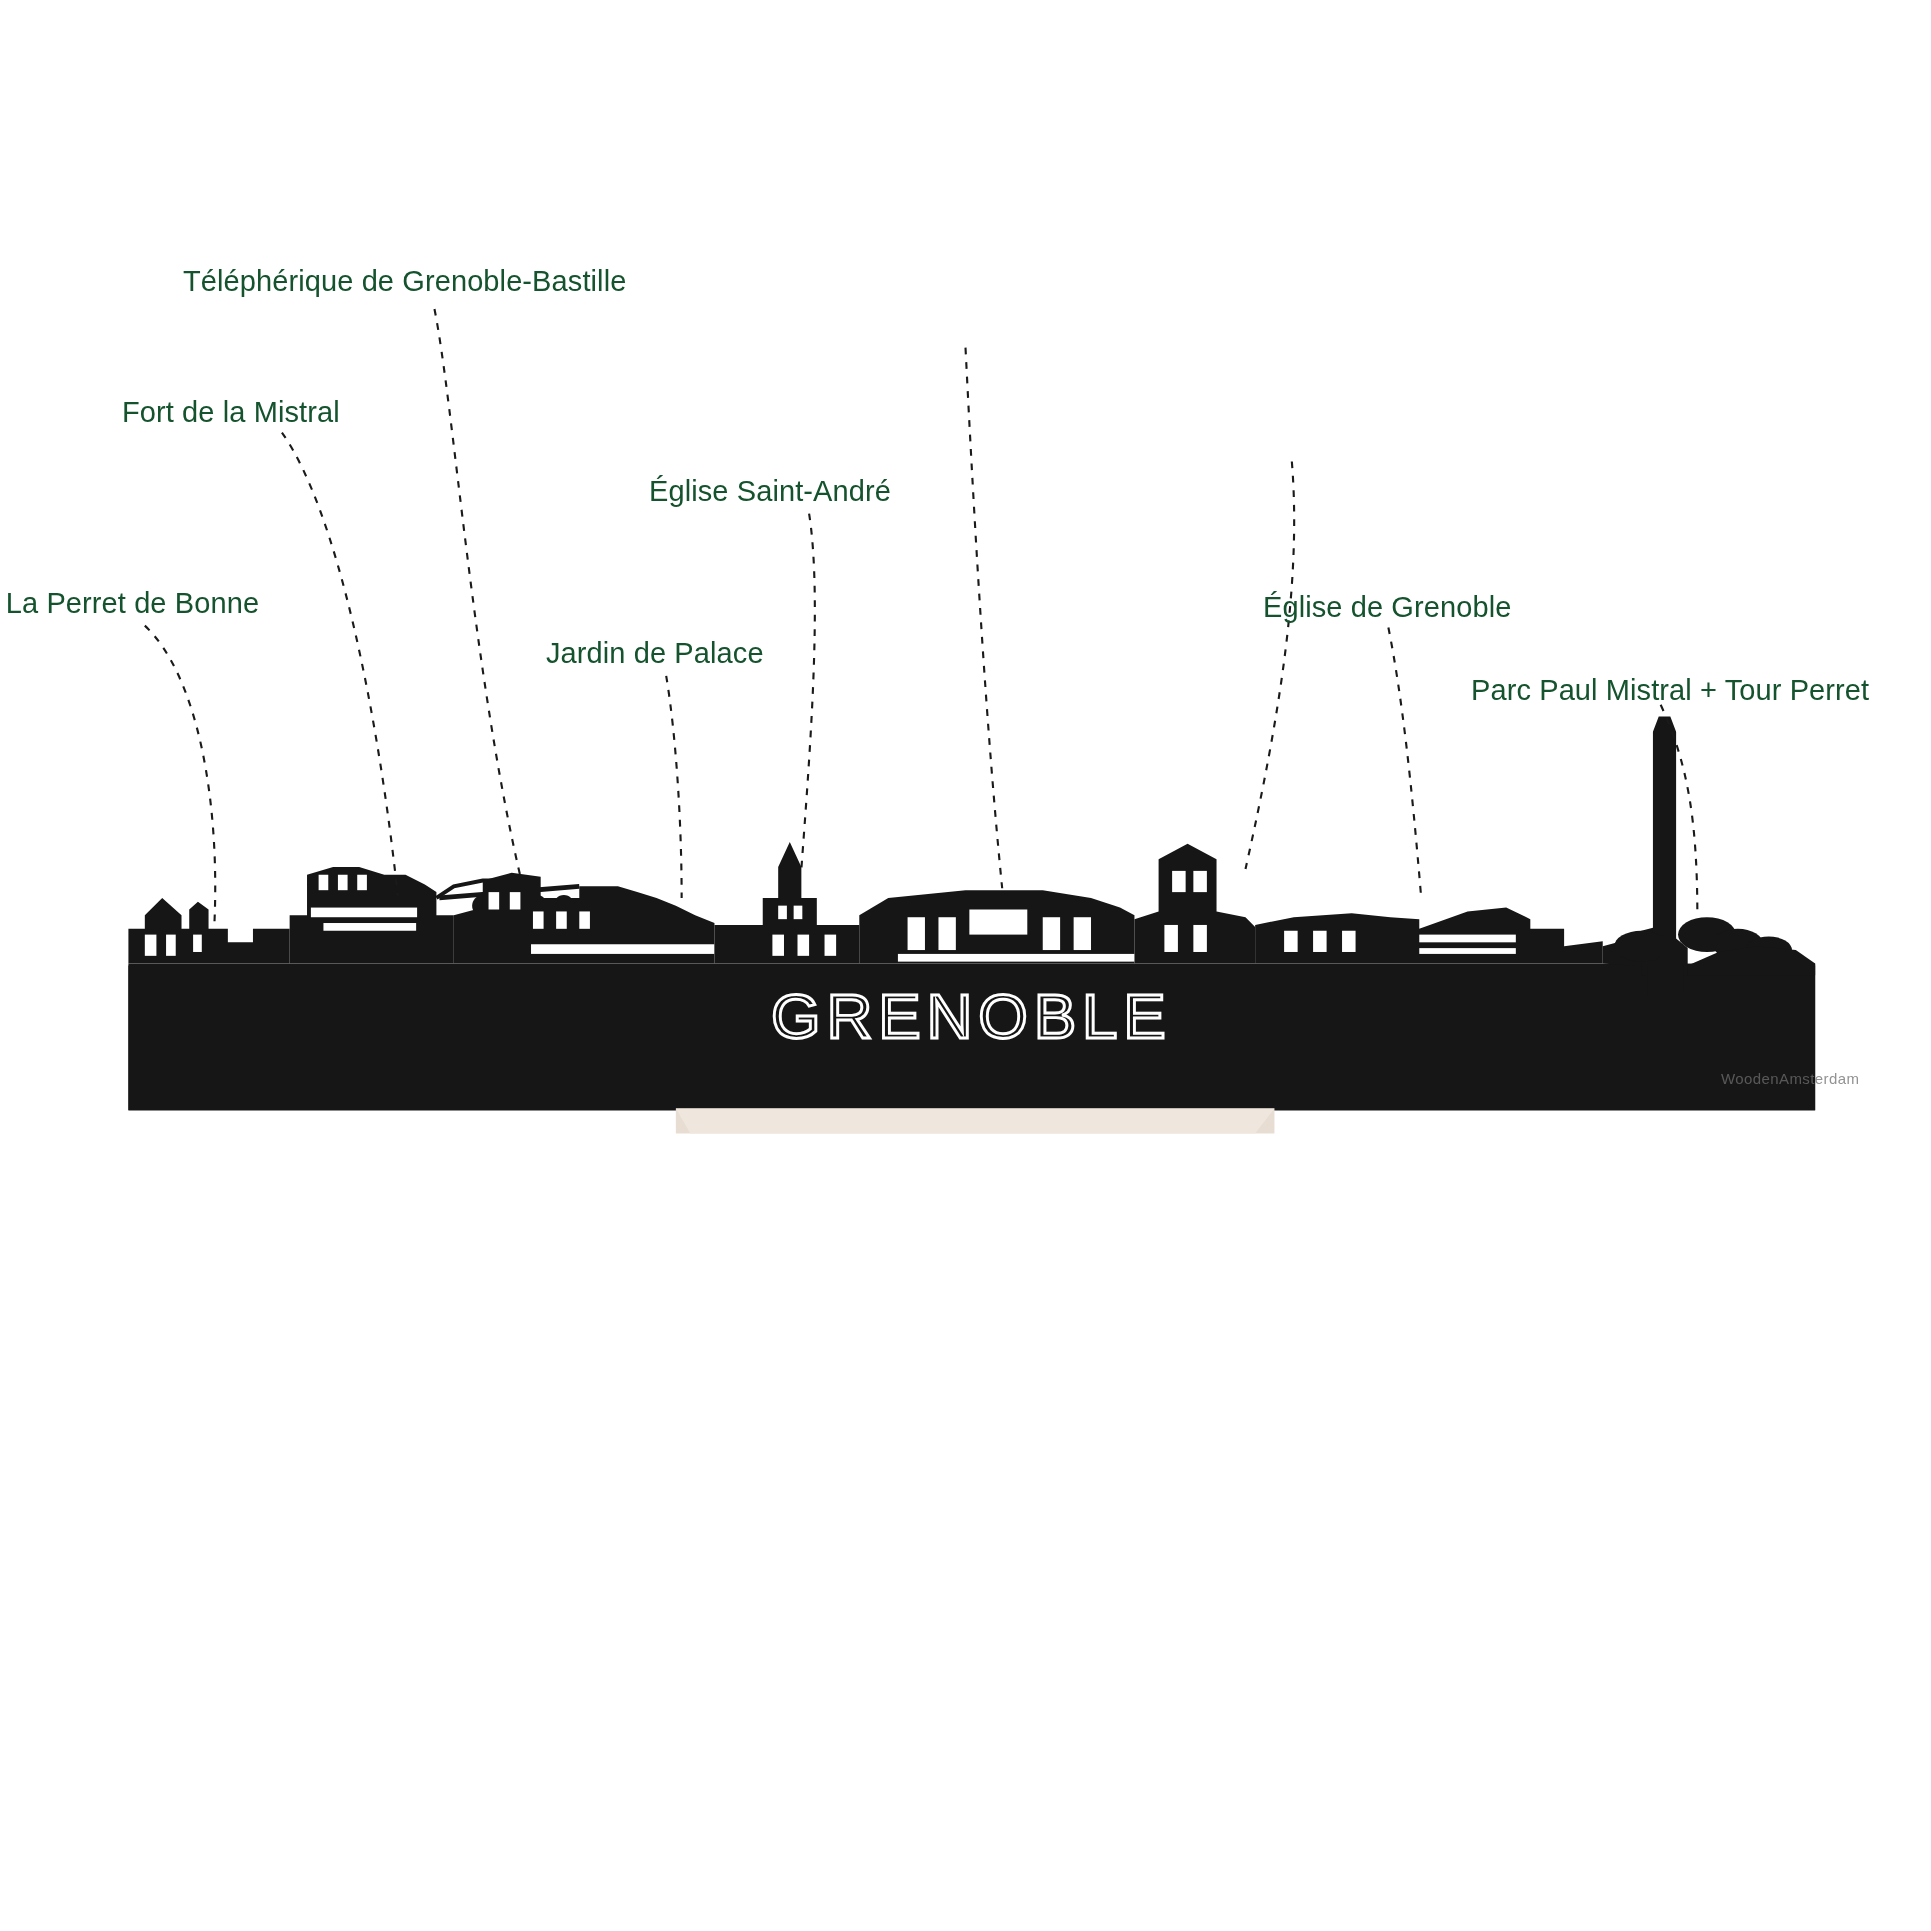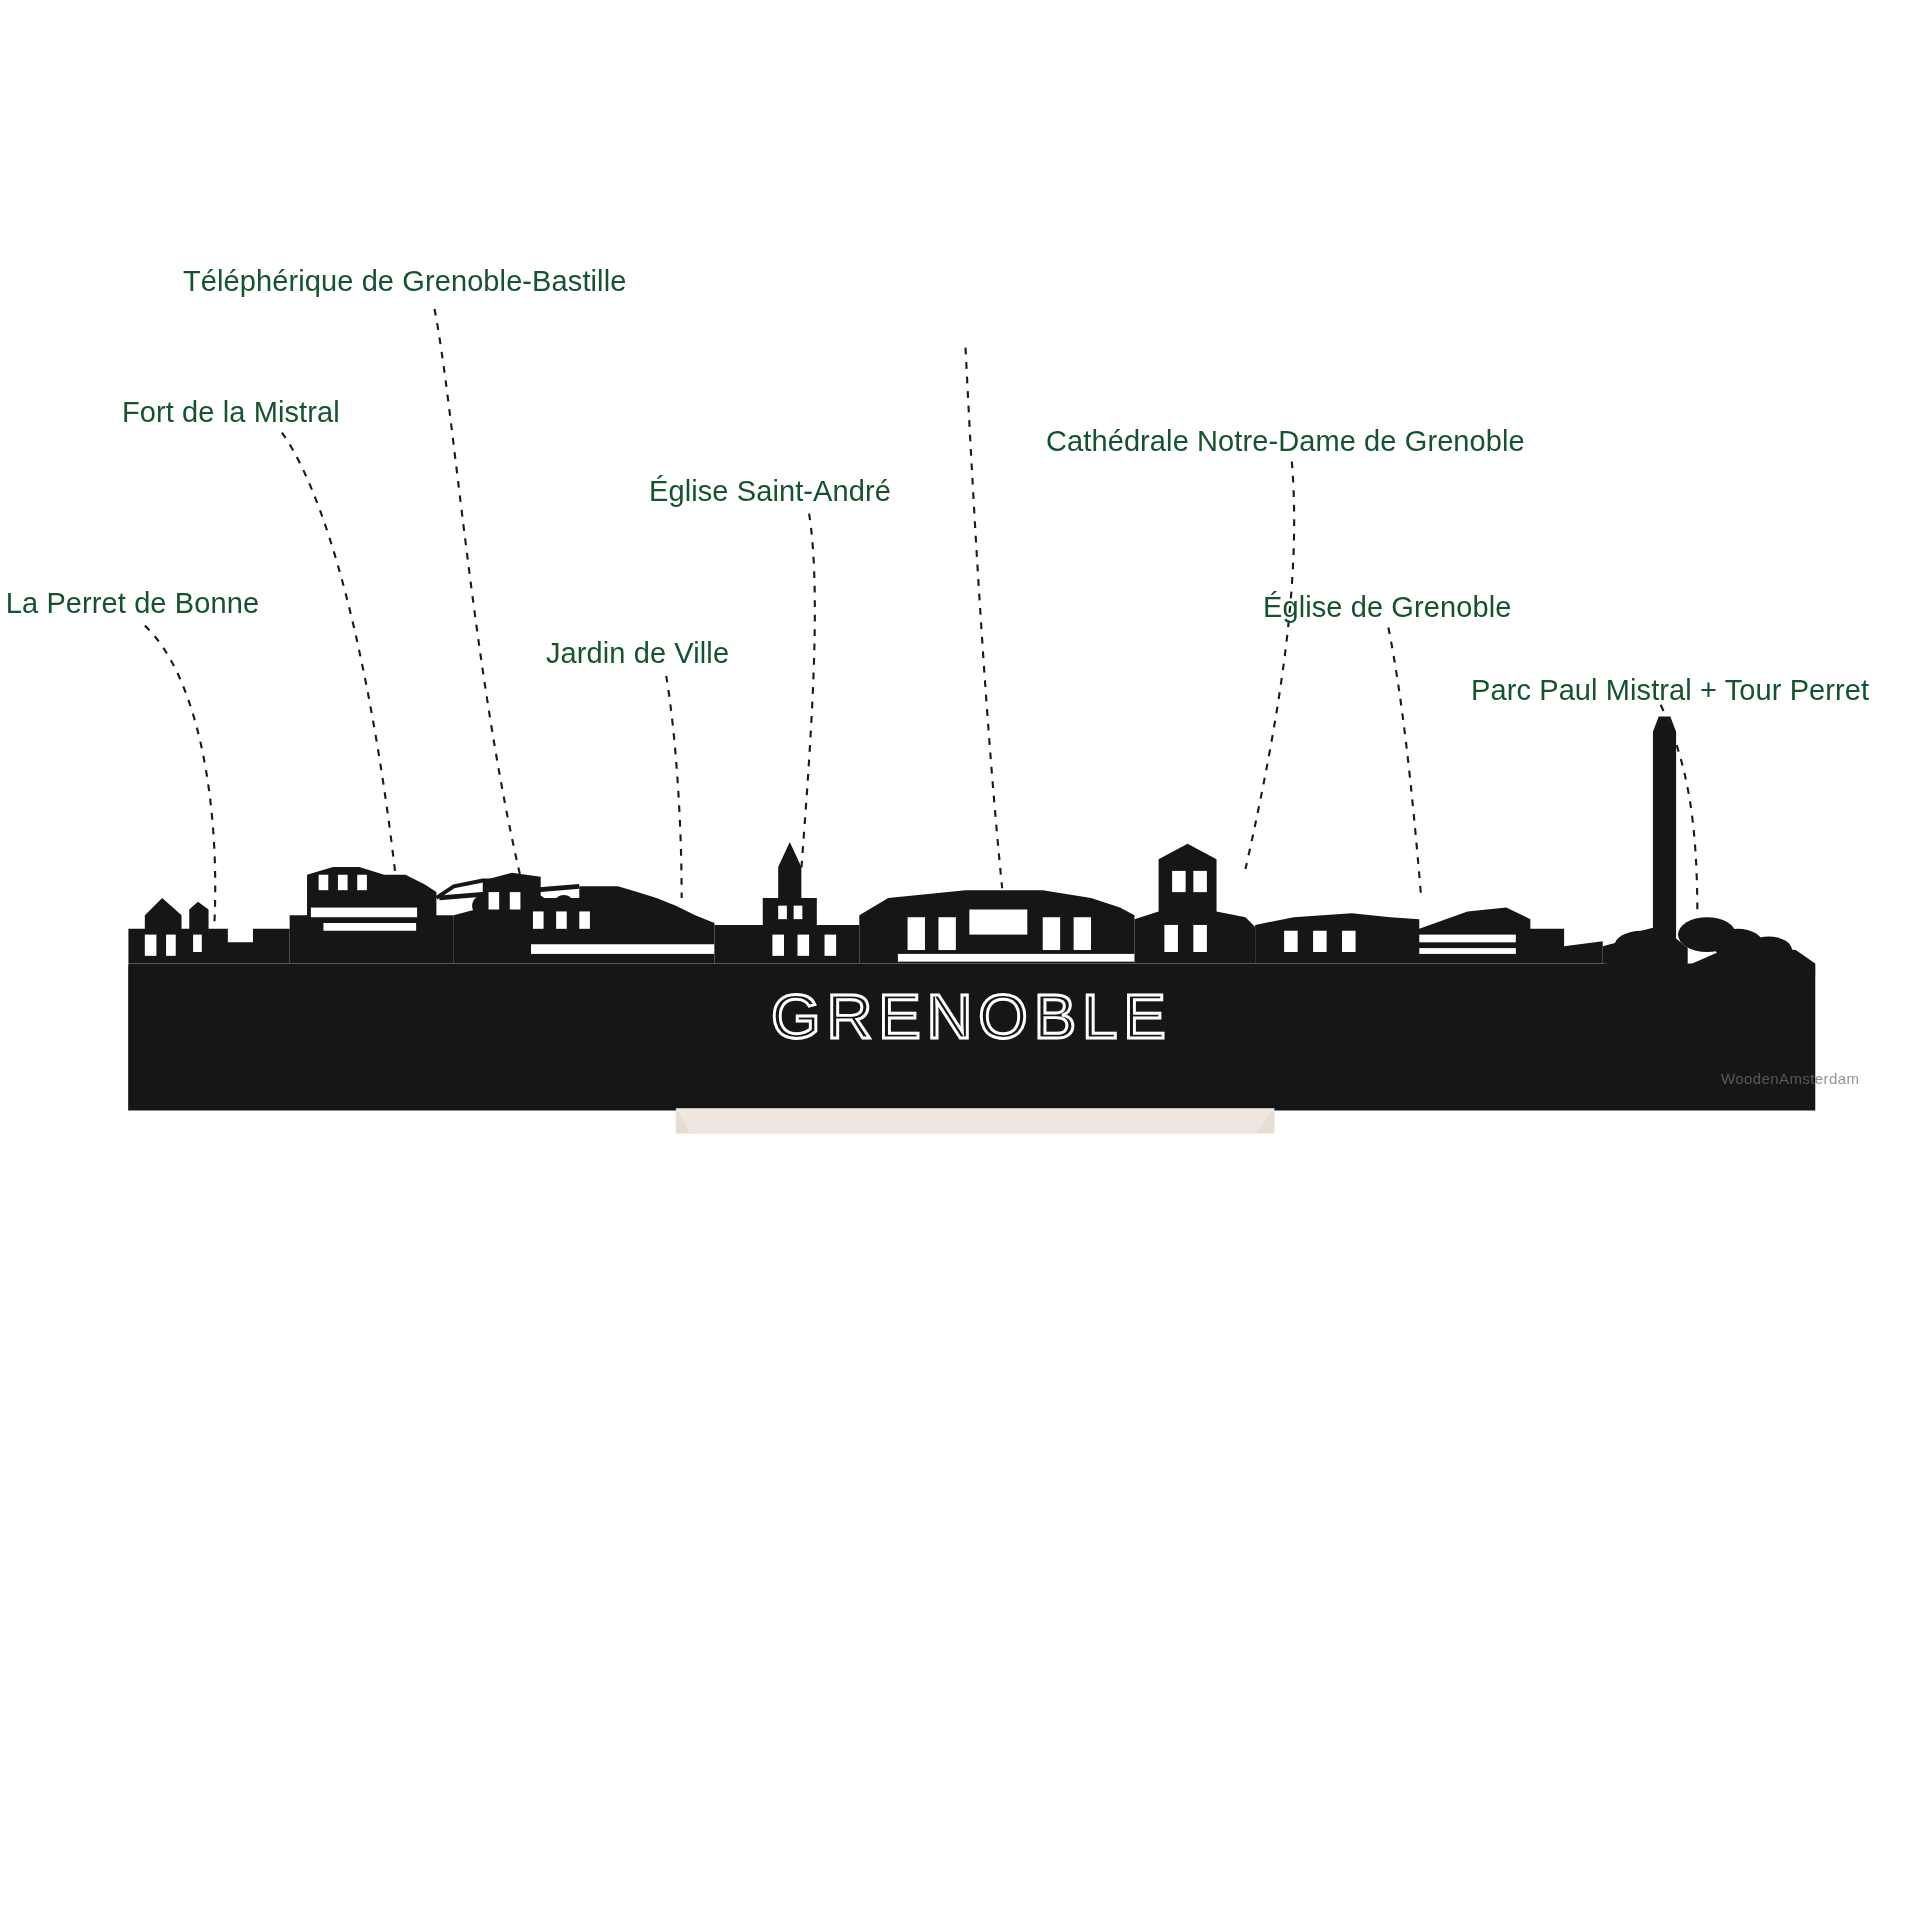--- a/index.html
+++ b/index.html
@@ -148,21 +148,20 @@
       <path d="M1000 360 C 1010 560, 1022 760, 1038 920"></path>
       <path d="M1338 478 C 1348 600, 1326 740, 1290 900"></path>
       <path d="M1438 650 C 1452 720, 1462 810, 1472 930"></path>
       <path d="M1720 730 C 1748 790, 1758 850, 1758 948"></path>
     </g>
   </svg>
 
   <div class="label" style="left:5.8px;  top:587px;">La Perret de Bonne</div>
   <div class="label" style="left:122px; top:396px;">Fort de la Mistral</div>
   <div class="label" style="left:183px; top:265px;">Téléphérique de Grenoble-Bastille</div>
-  <div class="label" style="left:546px; top:637px;">Jardin de Ville</div>
+  <div class="label" style="left:546px; top:637px;">Jardin de Palace</div>
   <div class="label" style="left:649px; top:475px;">Église Saint-André</div>
-  <div class="label" style="left:1046px;top:425px;">Cathédrale Notre-Dame de Grenoble</div>
   <div class="label" style="left:1263px;top:591px;">Église de Grenoble</div>
   <div class="label" style="left:1471px;top:674px;">Parc Paul Mistral + Tour Perret</div>
 
   <div class="wm" style="left:1721px; top:1070px;">WoodenAmsterdam</div>
 </div>
 
 
 </body></html>

